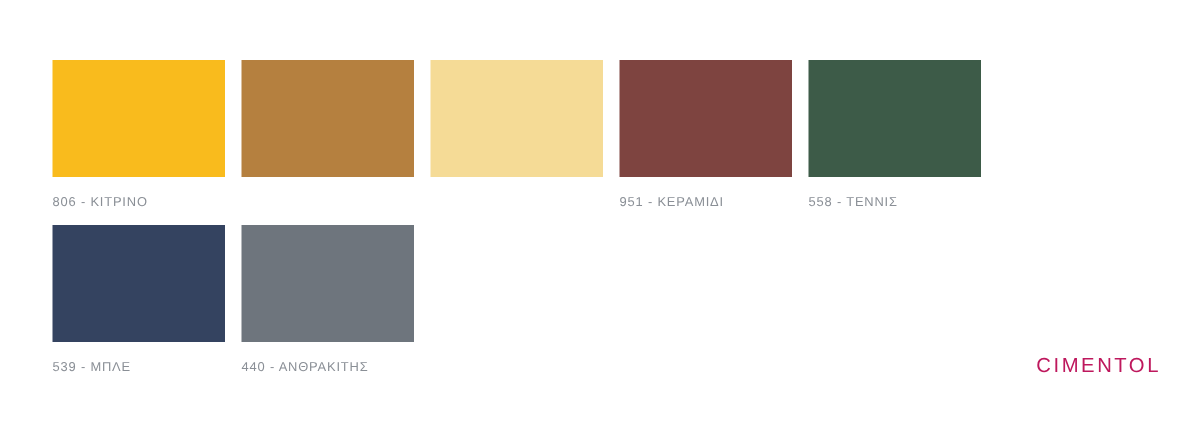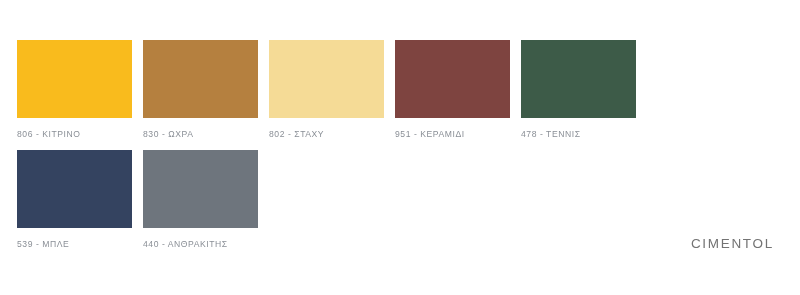--- a/index.html
+++ b/index.html
@@ -18,21 +18,21 @@
   #palette-sheet {
     position: absolute;
     left: 0;
     top: 0;
     width: 800px;
     height: 295px;
   }
 
   .swatch-grid {
     position: absolute;
-    left: 17px;
+    left: 35px;
     top: 40px;
     width: 740px;
     display: grid;
     grid-template-columns: repeat(5, 115px);
     column-gap: 40px;
     row-gap: 39px;
     gap: 11px;
   }
 
   .swatch-cell {
@@ -53,55 +53,53 @@
     white-space: nowrap;
     font-family: "Liberation Sans", sans-serif;
   }
 
   #brand-logo {
     position: absolute;
     right: 26px;
     top: 236px;
     font-size: 13.5px;
     letter-spacing: 1.7px;
-    color: #737373;
+    color: #be185d;
     font-family: "Liberation Sans", sans-serif;
     white-space: nowrap;
   }
 </style>
 </head>
 <body style="background-color: rgb(255, 255, 255);">
 
 <div id="palette-sheet">
 
   <div class="swatch-grid">
 
     <div class="swatch-cell">
       <span class="swatch-chip" style="background-color: rgb(249, 187, 29);"></span>
       <div class="swatch-label">806 - ΚΙΤΡΙΝΟ</div>
     </div>
 
     <div class="swatch-cell">
       <span class="swatch-chip" style="background-color: rgb(181, 128, 63);"></span>
-      <div class="swatch-label">830 - ΩΧΡΑ</div>
     </div>
 
     <div class="swatch-cell">
       <span class="swatch-chip" style="background-color: rgb(245, 219, 150);"></span>
-      <div class="swatch-label">802 - ΣΤΑΧΥ</div>
     </div>
 
     <div class="swatch-cell">
       <span class="swatch-chip" style="background-color: rgb(126, 68, 64);"></span>
       <div class="swatch-label">951 - ΚΕΡΑΜΙΔΙ</div>
     </div>
 
     <div class="swatch-cell">
       <span class="swatch-chip" style="background-color: rgb(61, 91, 72);"></span>
-      <div class="swatch-label">478 - ΤΕΝΝΙΣ</div>
+      <div class="swatch-label">558 - ΤΕΝΝΙΣ</div>
     </div>
 
     <div class="swatch-cell">
       <span class="swatch-chip" style="background-color: rgb(52, 67, 96);"></span>
       <div class="swatch-label">539 - ΜΠΛΕ</div>
     </div>
 
 
     <div class="swatch-cell">
       <span class="swatch-chip" style="background-color: rgb(110, 117, 125);"></span>

